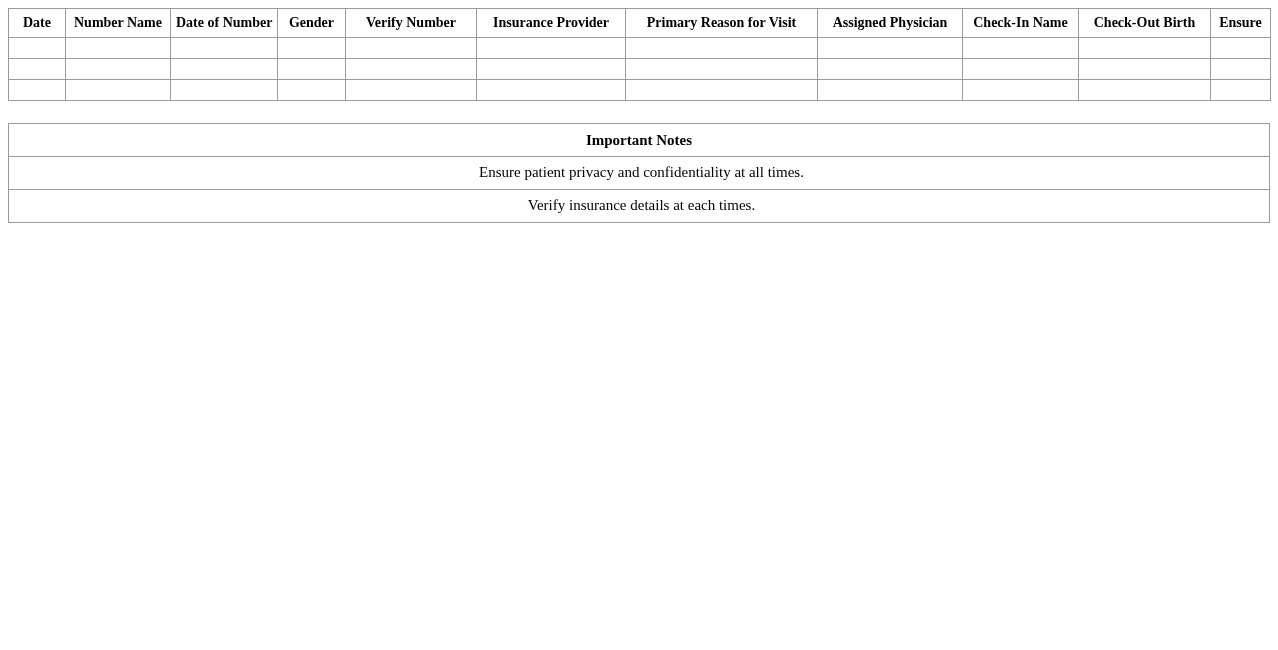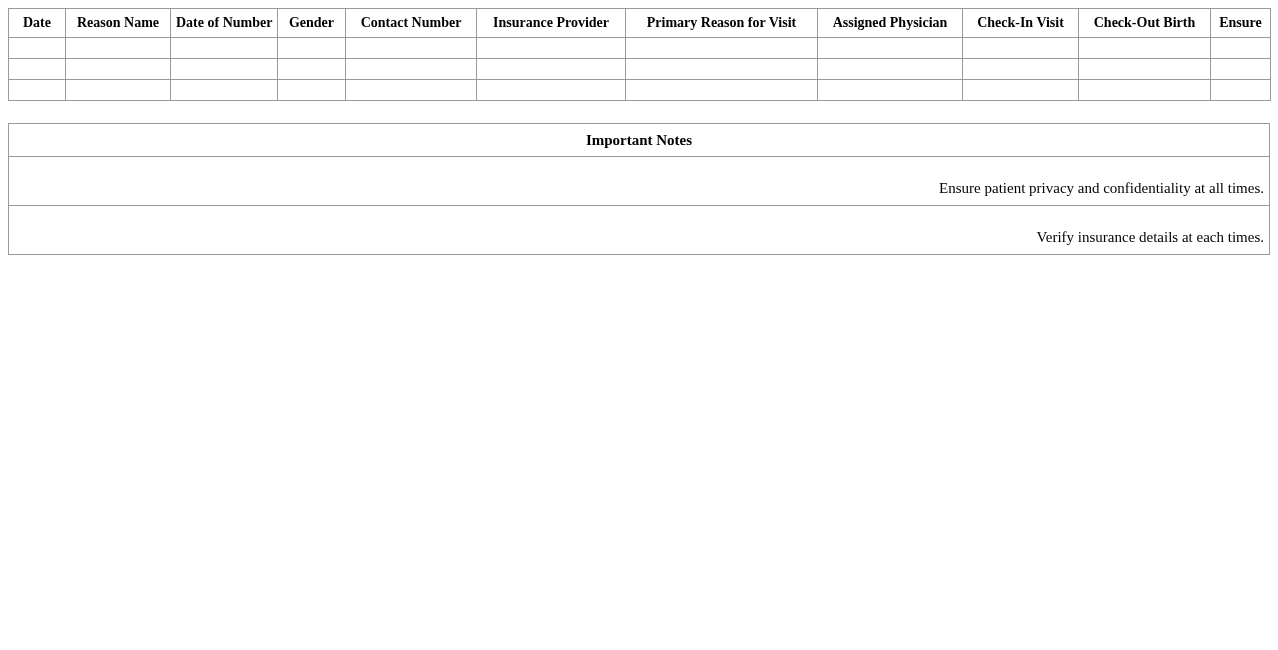--- a/index.html
+++ b/index.html
@@ -62,22 +62,22 @@
     border: 1px solid #9a9a9a;
     font-weight: bold;
     text-align: center;
     padding: 5px 18px;
     font-size: 15px;
     height: 22px;
   }
 
   table.notes-table td {
     border: 1px solid #9a9a9a;
-    text-align: right;
-    padding: 21px 5px 7px 10px;
+    text-align: center;
+    padding: 5px 5px 7px 10px;
     font-size: 15px;
     height: 20px;
   }
 </style>
 </head>
 <body>
 
 <div class="page">
 
   <table class="patient-table">
@@ -90,28 +90,28 @@
       <col style="width:149px">
       <col style="width:192px">
       <col style="width:145px">
       <col style="width:116px">
       <col style="width:132px">
       <col style="width:60px">
     </colgroup>
     <thead>
       <tr>
         <th>Date</th>
-        <th>Reason Name</th>
+        <th>Number Name</th>
         <th>Date of Number</th>
         <th>Gender</th>
-        <th>Contact Number</th>
+        <th>Verify Number</th>
         <th>Insurance Provider</th>
         <th>Primary Reason for Visit</th>
         <th>Assigned Physician</th>
-        <th>Check-In Visit</th>
+        <th>Check-In Name</th>
         <th>Check-Out Birth</th>
         <th>Ensure</th>
       </tr>
     </thead>
     <tbody>
       <tr>
         <td></td>
         <td></td>
         <td></td>
         <td></td>

